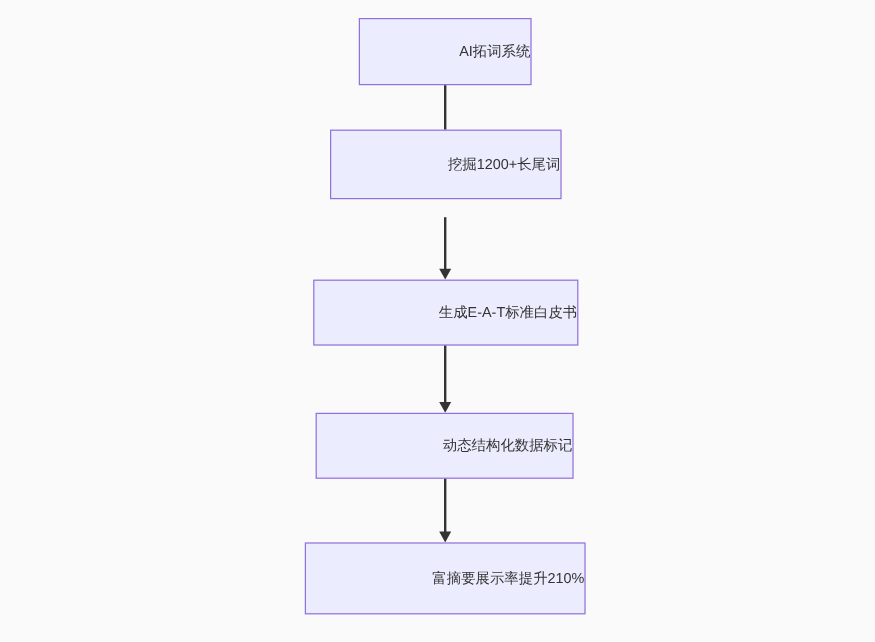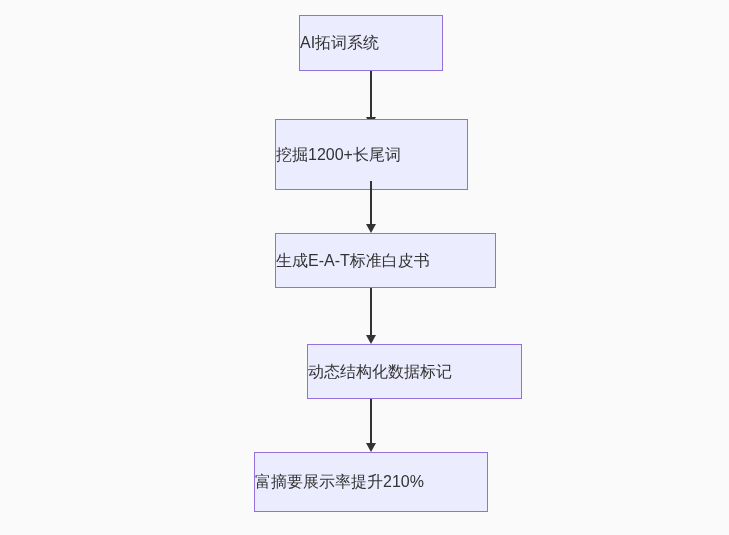--- a/index.html
+++ b/index.html
@@ -14,32 +14,32 @@
     height: 535px;
     background: #fafafa;
     overflow: hidden;
   }
   .node {
     position: absolute;
     box-sizing: border-box;
     background: #ececff;
     border: 1px solid #9370db;
     color: #333333;
-    font-size: 16px;
+    font-size: 12px;
     display: flex;
     align-items: center;
-    justify-content: flex-start;
+    justify-content: flex-end;
     text-align: center;
     line-height: 1.2;
     white-space: nowrap;
   }
   .node-0 { left: 299px; top: 15px;  width: 144px; height: 56px; }
-  .node-1 { left: 275px; top: 119px; width: 193px; height: 71px; }
-  .node-2 { left: 261px; top: 233px; width: 221px; height: 55px; margin-left: 14px; }
-  .node-3 { left: 263px; top: 344px; width: 215px; height: 55px; margin-left: 44px; }
+  .node-1 { left: 275px; top: 108px; width: 193px; height: 58px; }
+  .node-2 { left: 261px; top: 233px; width: 221px; height: 55px; }
+  .node-3 { left: 263px; top: 344px; width: 215px; height: 55px; }
   .node-4 { left: 254px; top: 452px; width: 234px; height: 60px; }
   .edge {
     position: absolute;
     left: 365px;
     width: 12px;
   }
   .edge-0 { top: 71px;  height: 55px; }
   .edge-1 { top: 181px; height: 52px; }
   .edge-2 { top: 288px; height: 56px; }
   .edge-3 { top: 399px; height: 53px; }

